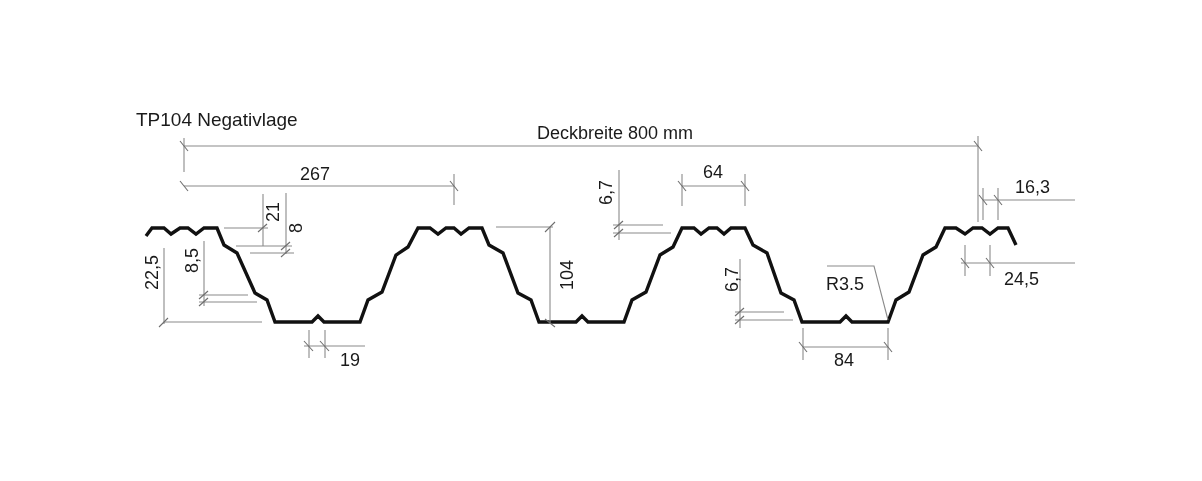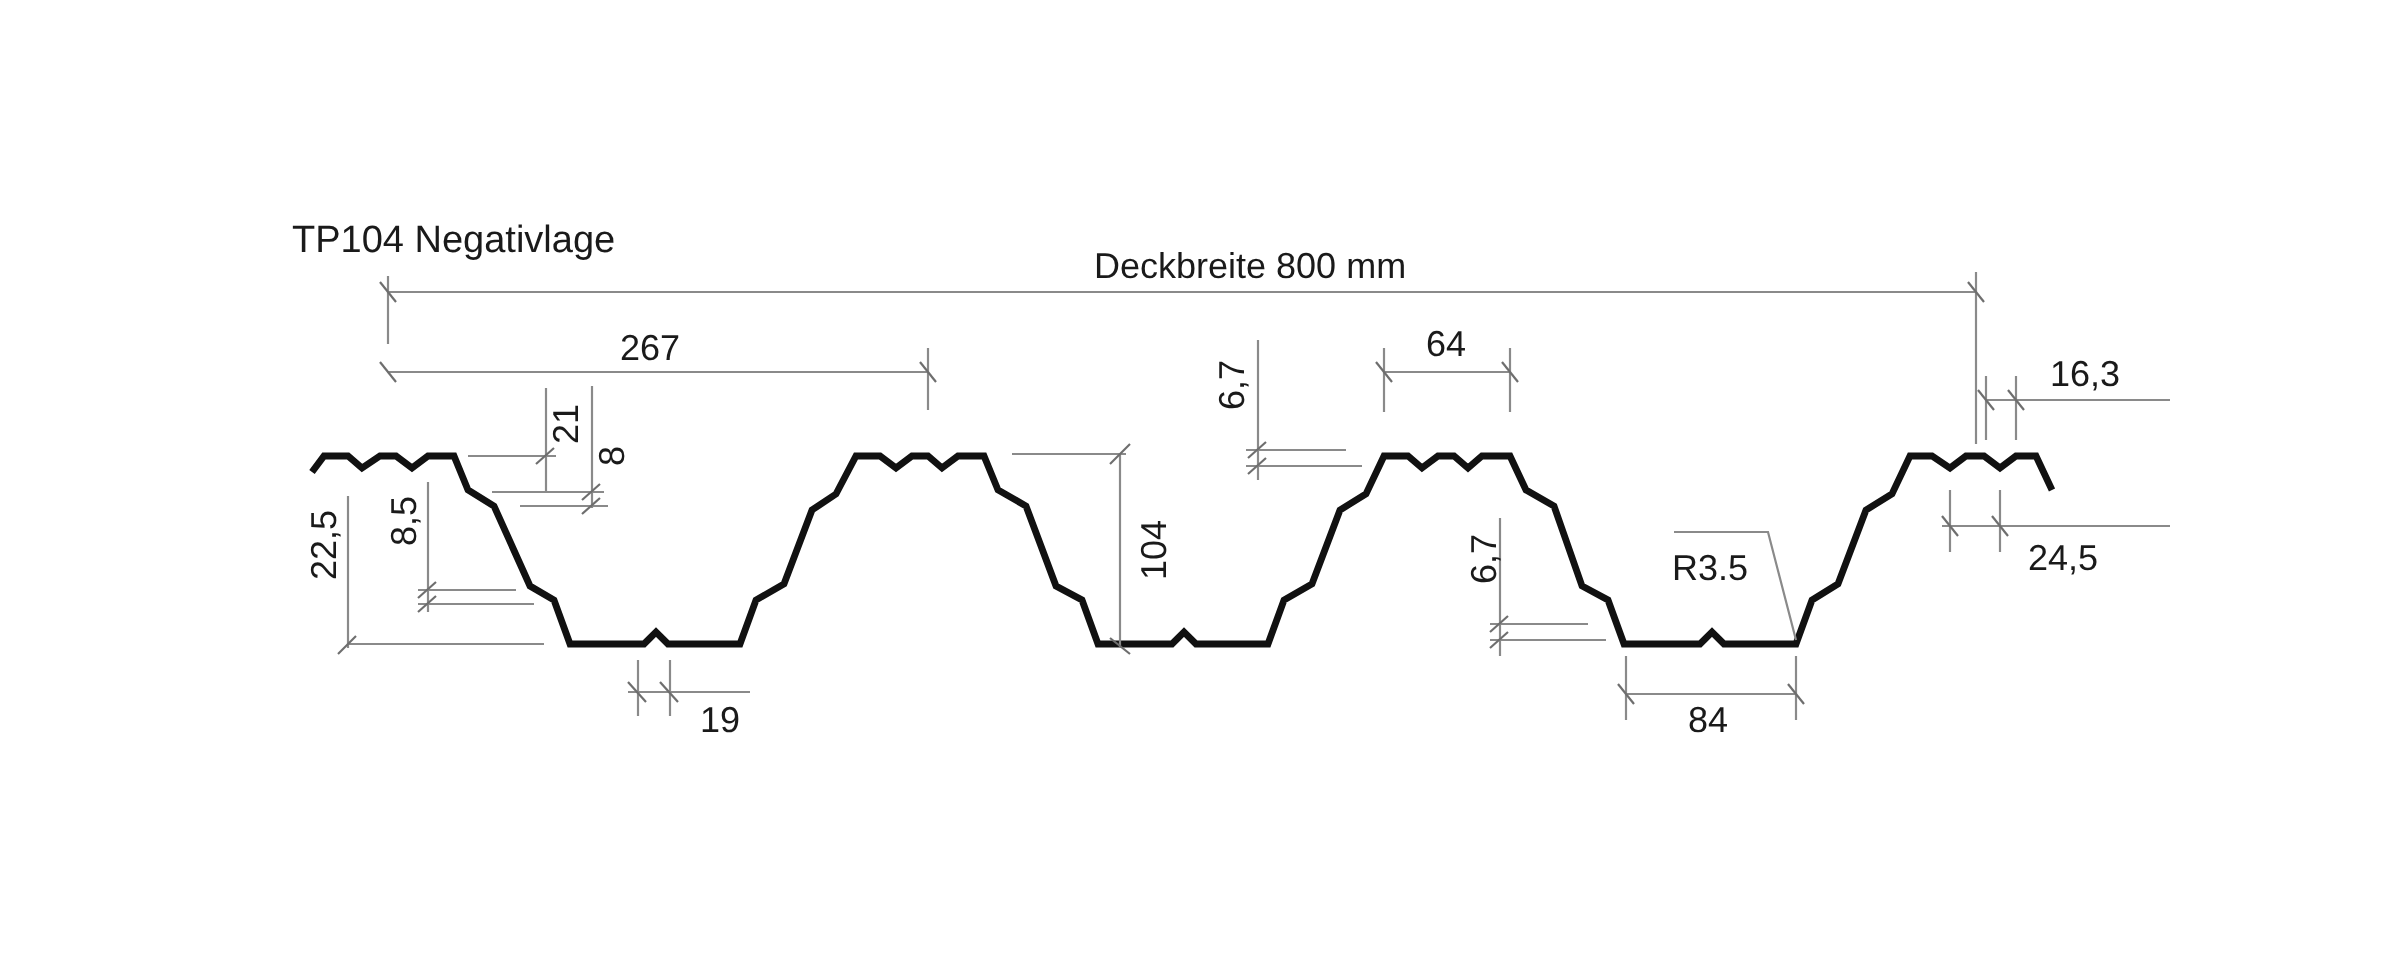--- a/index.html
+++ b/index.html
@@ -1,17 +1,17 @@
 <!DOCTYPE html>
 <html><head>
   <meta charset="utf-8">
   <style>
     html, body { margin: 0; padding: 0; background: #ffffff; }
     body { width: 1202px; height: 481px; position: relative; overflow: hidden; }
-    .canvas { position: absolute; left: 10px; top: 0; width: 1148px; height: 481px; }
+    .canvas { position: absolute; left: 0; top: 0; width: 1148px; height: 481px; }
     svg text { font-family: "Liberation Sans", sans-serif; fill: #1a1a1a; }
     .title { font-size: 19px; }
     .dimtxt { font-size: 18px; }
     .profile { fill: none; stroke: #111111; stroke-width: 3.4; stroke-linejoin: miter; stroke-linecap: butt; }
     .dim { fill: none; stroke: #8a8a8a; stroke-width: 1.1; }
     .tick { fill: none; stroke: #6e6e6e; stroke-width: 1.1; }
   </style>
 </head>
 <body>
 

